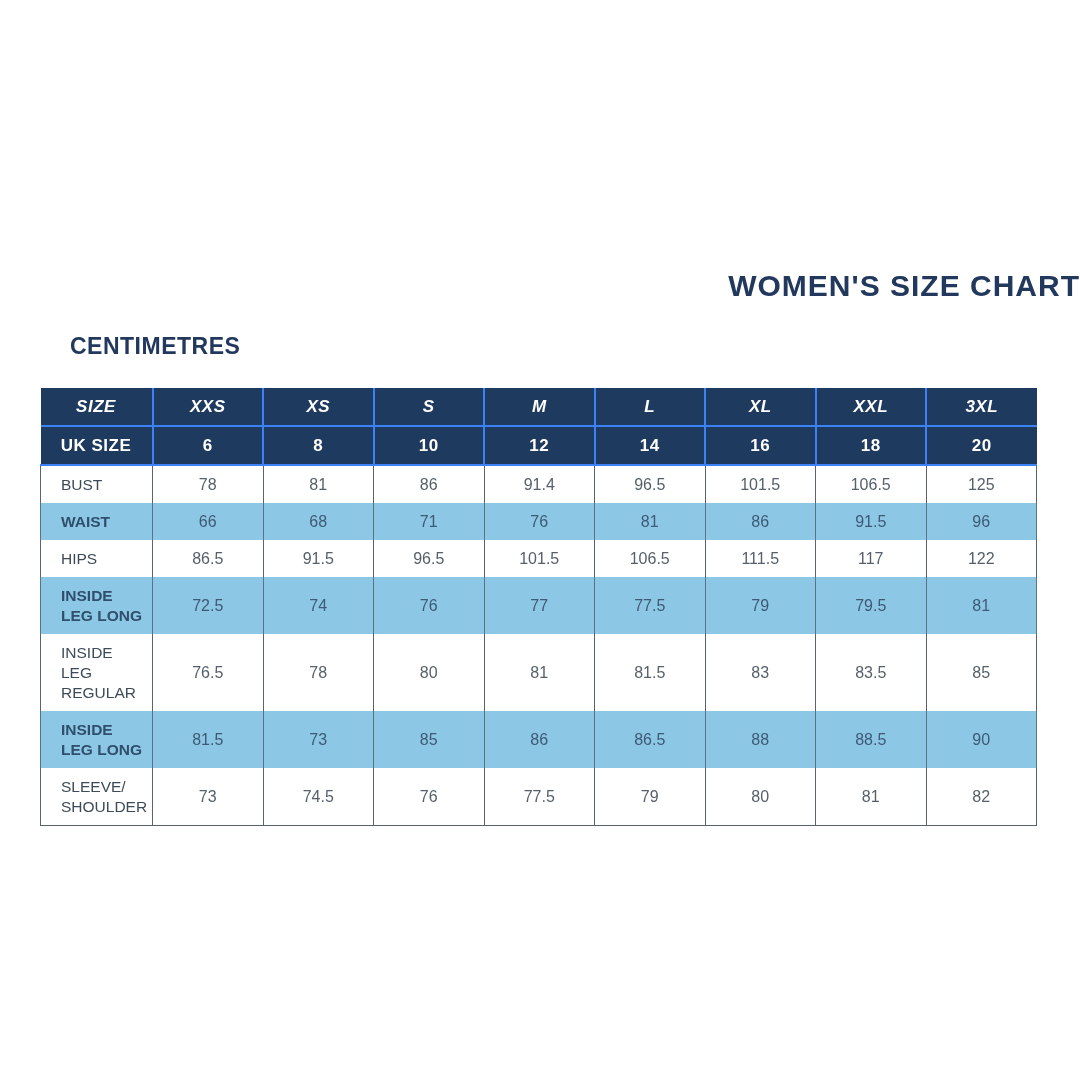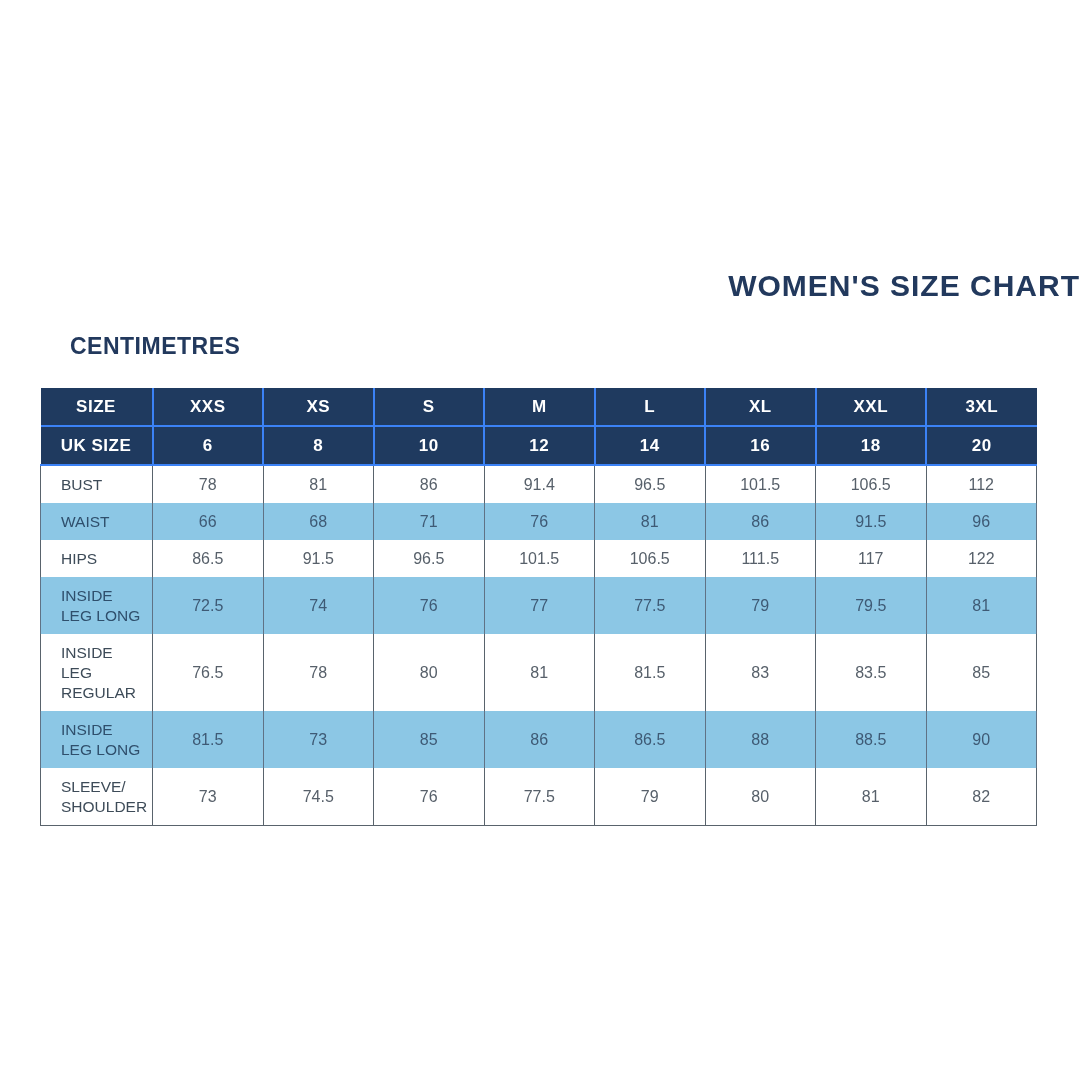--- a/index.html
+++ b/index.html
@@ -50,21 +50,21 @@
     color: #ffffff;
     font-size: 17px;
     font-weight: bold;
     letter-spacing: 0.5px;
     text-align: center;
     vertical-align: middle;
     height: 37px;
     padding: 0;
     border: 2px solid #3b82f6;
   }
-  thead tr:first-child th { border-top: none; }
+  thead tr:first-child th { border-top: none; font-style: italic; }
   thead th:first-child   { border-left: none; }
   thead th:last-child    { border-right: none; margin-top: 16px; }
 
   tbody td {
     background: #ffffff;
     border-left: 1px solid #59636c;
     border-right: 1px solid #59636c;
     text-align: center;
     vertical-align: middle;
     font-size: 16px;
@@ -81,21 +81,21 @@
     padding-right: 8px;
     font-size: 15.5px;
     color: #3d4b58;
   }
   tbody tr.shaded td {
     background: #8cc7e5;
     color: #3e5a75;
     border-left-color: #5f7285;
     border-right-color: #5f7285;
   }
-  tbody tr.shaded td.row-label { color: #2f4f6c; }
+  tbody tr.shaded td.row-label { color: #2f4f6c; font-weight: bold; }
 </style>
 </head>
 <body>
 
 <div class="page">
   <h1 class="title">WOMEN'S SIZE CHART</h1>
   <h2 class="subtitle">CENTIMETRES</h2>
   <table class="size-table">
     <colgroup>
       <col class="label-col">
@@ -128,21 +128,21 @@
     <tbody>
         <tr>
           <td class="row-label">BUST</td>
           <td>78</td>
           <td>81</td>
           <td>86</td>
           <td>91.4</td>
           <td>96.5</td>
           <td>101.5</td>
           <td>106.5</td>
-          <td>112</td>
+          <td>125</td>
         </tr>
         <tr class="shaded">
           <td class="row-label">WAIST</td>
           <td>66</td>
           <td>68</td>
           <td>71</td>
           <td>76</td>
           <td>81</td>
           <td>86</td>
           <td>91.5</td>

